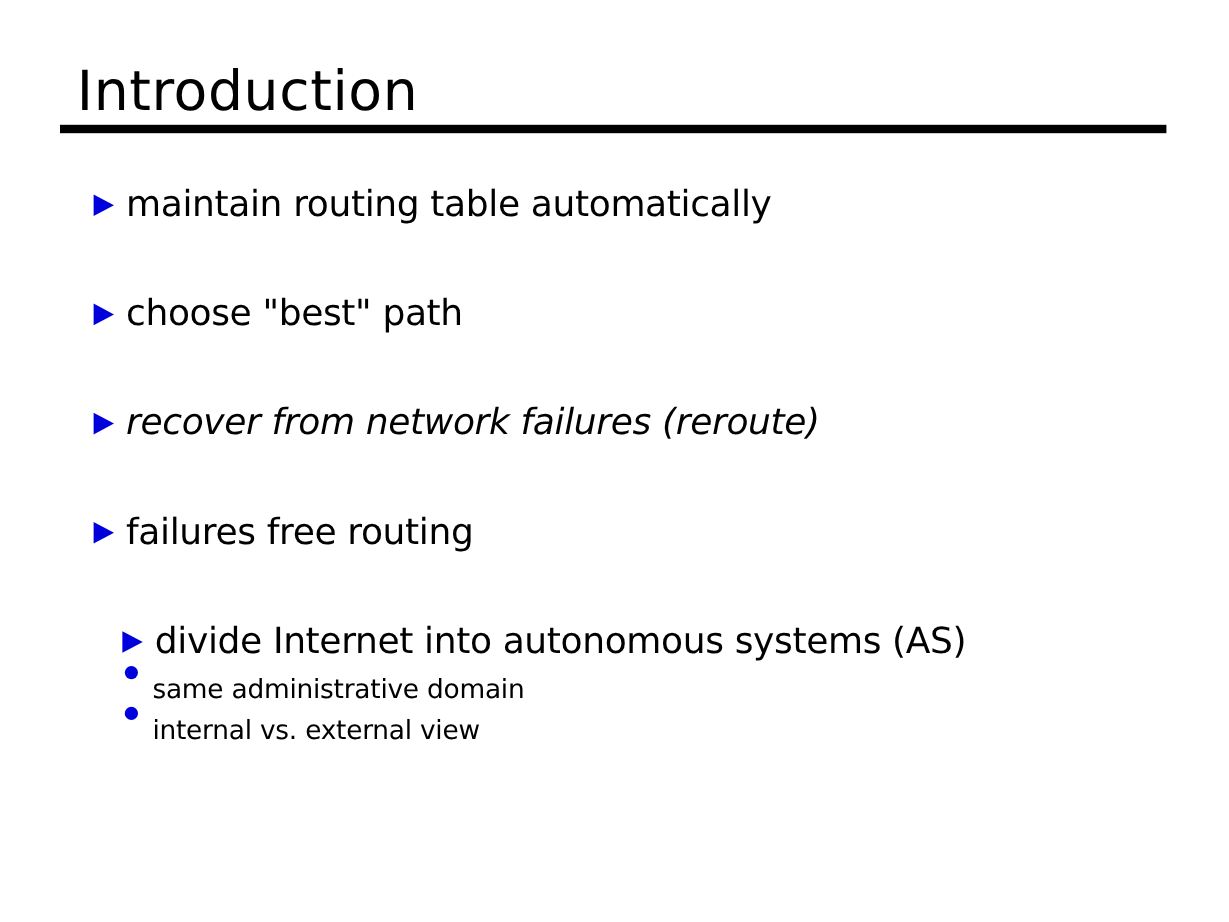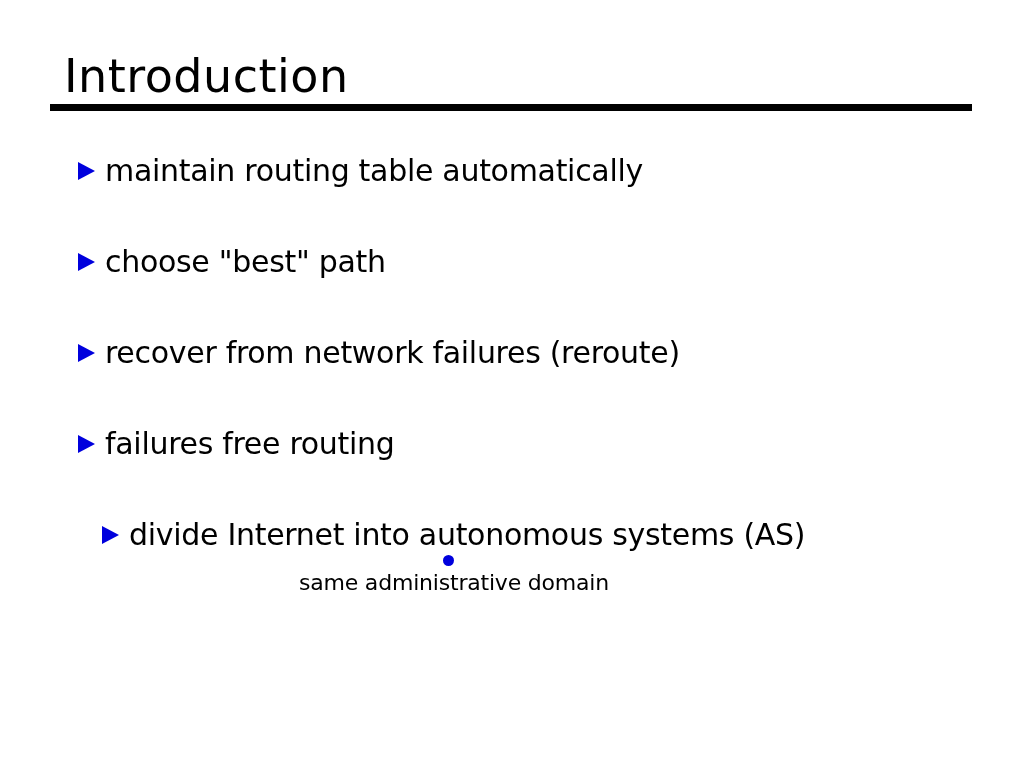--- a/index.html
+++ b/index.html
@@ -51,21 +51,21 @@
   .bullet-item {
     position: absolute;
     left: 0;
     display: flex;
     align-items: center;
     height: 36px;
     white-space: nowrap;
   }
   .bullet-item.b0 { top: 153px; align-items: center; }
   .bullet-item.b1 { top: 244px; }
-  .bullet-item.b2 { top: 335px; }
+  .bullet-item.b2 { top: 335px; font-style: italic; }
   .bullet-item.b3 { top: 426px; }
   .bullet-item.b4 { top: 517px; padding-left: 24px; }
   .triangle-marker {
     width: 0; height: 0;
     border-top: 9px solid transparent;
     border-bottom: 9px solid transparent;
     border-left: 17px solid var(--bullet-marker);
     margin-right: 10px;
     flex: 0 0 auto;
   }
@@ -76,24 +76,22 @@
     letter-spacing: -0.3px;
   }
   .sub-list {
     position: absolute;
     left: 104px;
     top: 559px;
     width: 700px;
   }
   .sub-item {
     display: flex;
-    align-items: center;
     height: 34px;
     white-space: nowrap;
-    flex-direction: column;
   }
   .dot-marker {
     width: 11px; height: 11px;
     border-radius: 50%;
     background: var(--bullet-marker);
     margin-right: 12px;
     margin-top: -4px;
     flex: 0 0 auto;
   }
   .sub-text {
@@ -141,17 +139,21 @@
 
   </div>
 
   <div class="sub-list">
 
     <div class="sub-item">
       <span class="dot-marker"></span>
       <span class="sub-text">same administrative domain</span>
     </div>
 
+    <div class="sub-item">
+      <span class="dot-marker"></span>
+      <span class="sub-text">internal vs. external view</span>
+    </div>
 
 
   </div>
 
 </div>
 
 </body></html>

